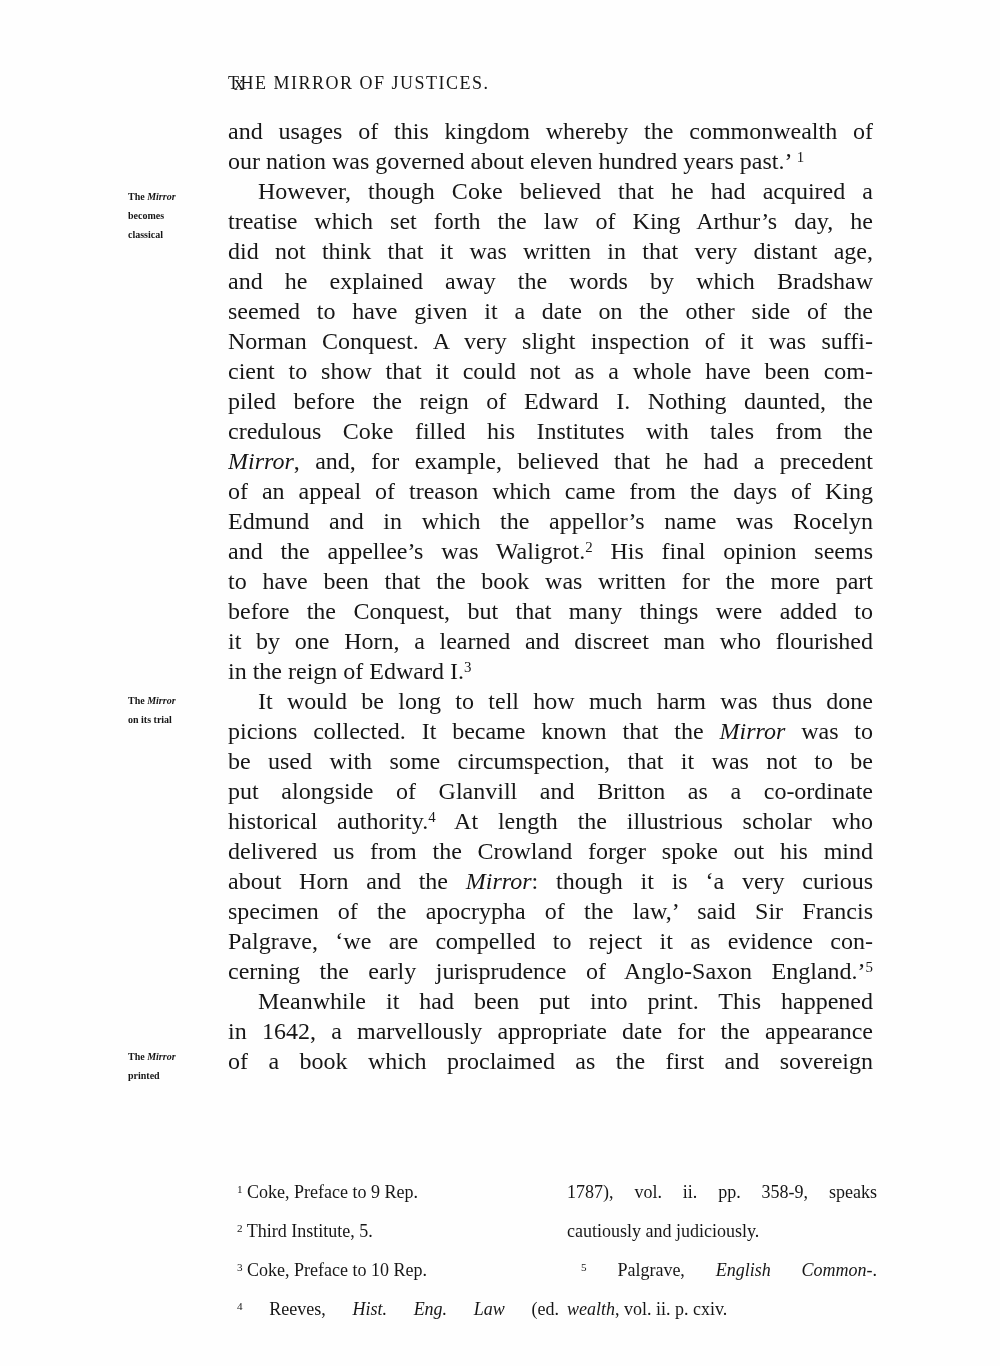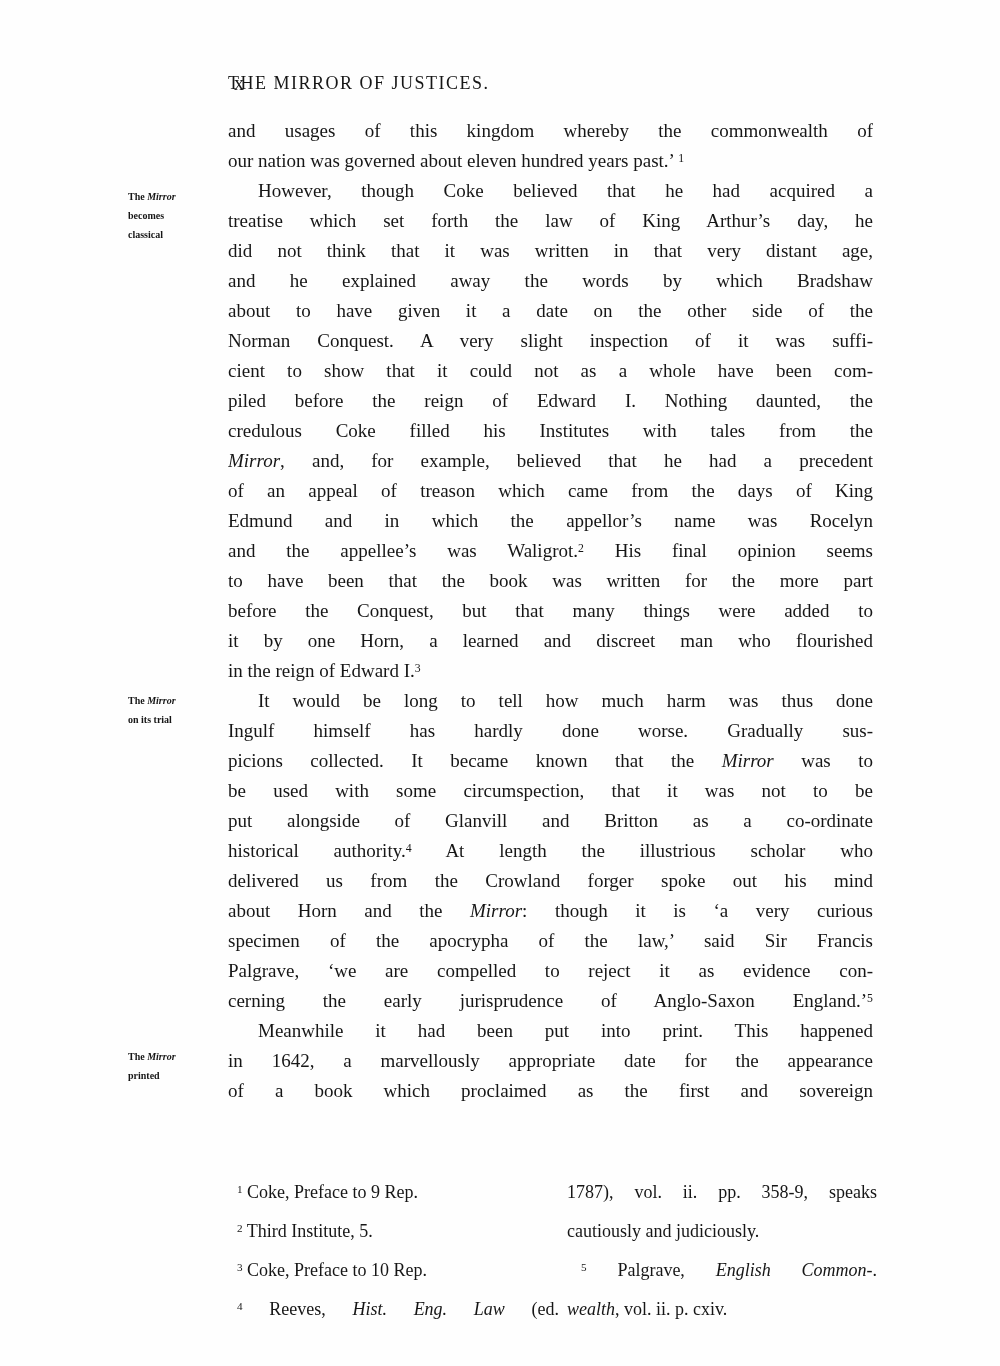--- a/index.html
+++ b/index.html
@@ -33,21 +33,21 @@
     width: 100px;
     font-weight: bold;
     font-size: 10px;
     line-height: 19px;
   }
   
   .body-col {
     position: absolute;
     left: 228px; top: 116px;
     width: 645px;
-    font-size: 19px;
+    font-size: 24px;
   }
   .ln {
     line-height: 30px;
     height: 30px;
     text-align: justify;
     text-align-last: justify;
     white-space: normal;
     overflow: hidden;
   }
   .ln.ind { text-indent: 30px; }
@@ -98,36 +98,35 @@
   </aside>
 
   <main class="body-col">
     <div class="ln">and usages of this kingdom whereby the commonwealth of</div>
     <div class="ln end">our nation was governed about eleven hundred years past.’ <sup>1</sup></div>
 
     <div class="ln ind">However, though Coke believed that he had acquired a</div>
     <div class="ln">treatise which set forth the law of King Arthur’s day, he</div>
     <div class="ln">did not think that it was written in that very distant age,</div>
     <div class="ln">and he explained away the words by which Bradshaw</div>
-    <div class="ln">about to have given it a date on the other side of the</div>
+    <div class="ln">seemed to have given it a date on the other side of the</div>
     <div class="ln">Norman Conquest.  A very slight inspection of it was suffi-</div>
     <div class="ln">cient to show that it could not as a whole have been com-</div>
     <div class="ln">piled before the reign of Edward I.  Nothing daunted, the</div>
     <div class="ln">credulous Coke filled his Institutes with tales from the</div>
     <div class="ln"><i>Mirror</i>, and, for example, believed that he had a precedent</div>
     <div class="ln">of an appeal of treason which came from the days of King</div>
     <div class="ln">Edmund and in which the appellor’s name was Rocelyn</div>
     <div class="ln">and the appellee’s was Waligrot.<sup>2</sup>  His final opinion seems</div>
     <div class="ln">to have been that the book was written for the more part</div>
     <div class="ln">before the Conquest, but that many things were added to</div>
     <div class="ln">it by one Horn, a learned and discreet man who flourished</div>
     <div class="ln end">in the reign of Edward I.<sup>3</sup></div>
 
     <div class="ln ind">It would be long to tell how much harm was thus done</div>
-    <div class="ln">Ingulf himself has hardly done worse.  Gradually sus-</div>
     <div class="ln">picions collected.  It became known that the <i>Mirror</i> was to</div>
     <div class="ln">be used with some circumspection, that it was not to be</div>
     <div class="ln">put alongside of Glanvill and Britton as a co-ordinate</div>
     <div class="ln">historical authority.<sup>4</sup>  At length the illustrious scholar who</div>
     <div class="ln">delivered us from the Crowland forger spoke out his mind</div>
     <div class="ln">about Horn and the <i>Mirror</i>: though it is ‘a very curious</div>
     <div class="ln">specimen of the apocrypha of the law,’ said Sir Francis</div>
     <div class="ln">Palgrave, ‘we are compelled to reject it as evidence con-</div>
     <div class="ln">cerning the early jurisprudence of Anglo-Saxon England.’<sup>5</sup></div>
 

